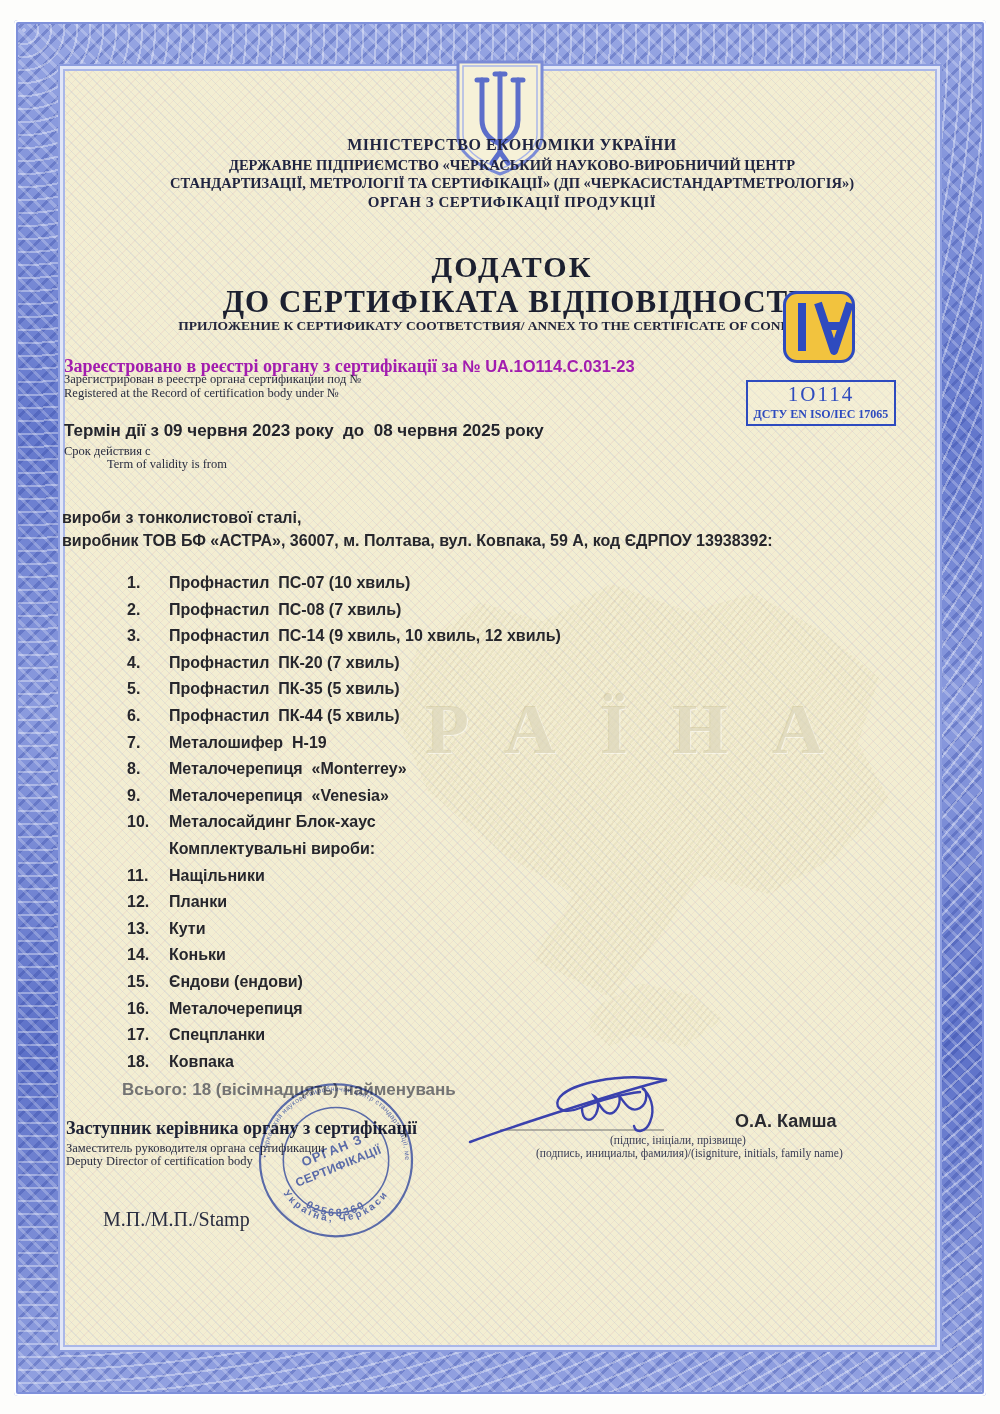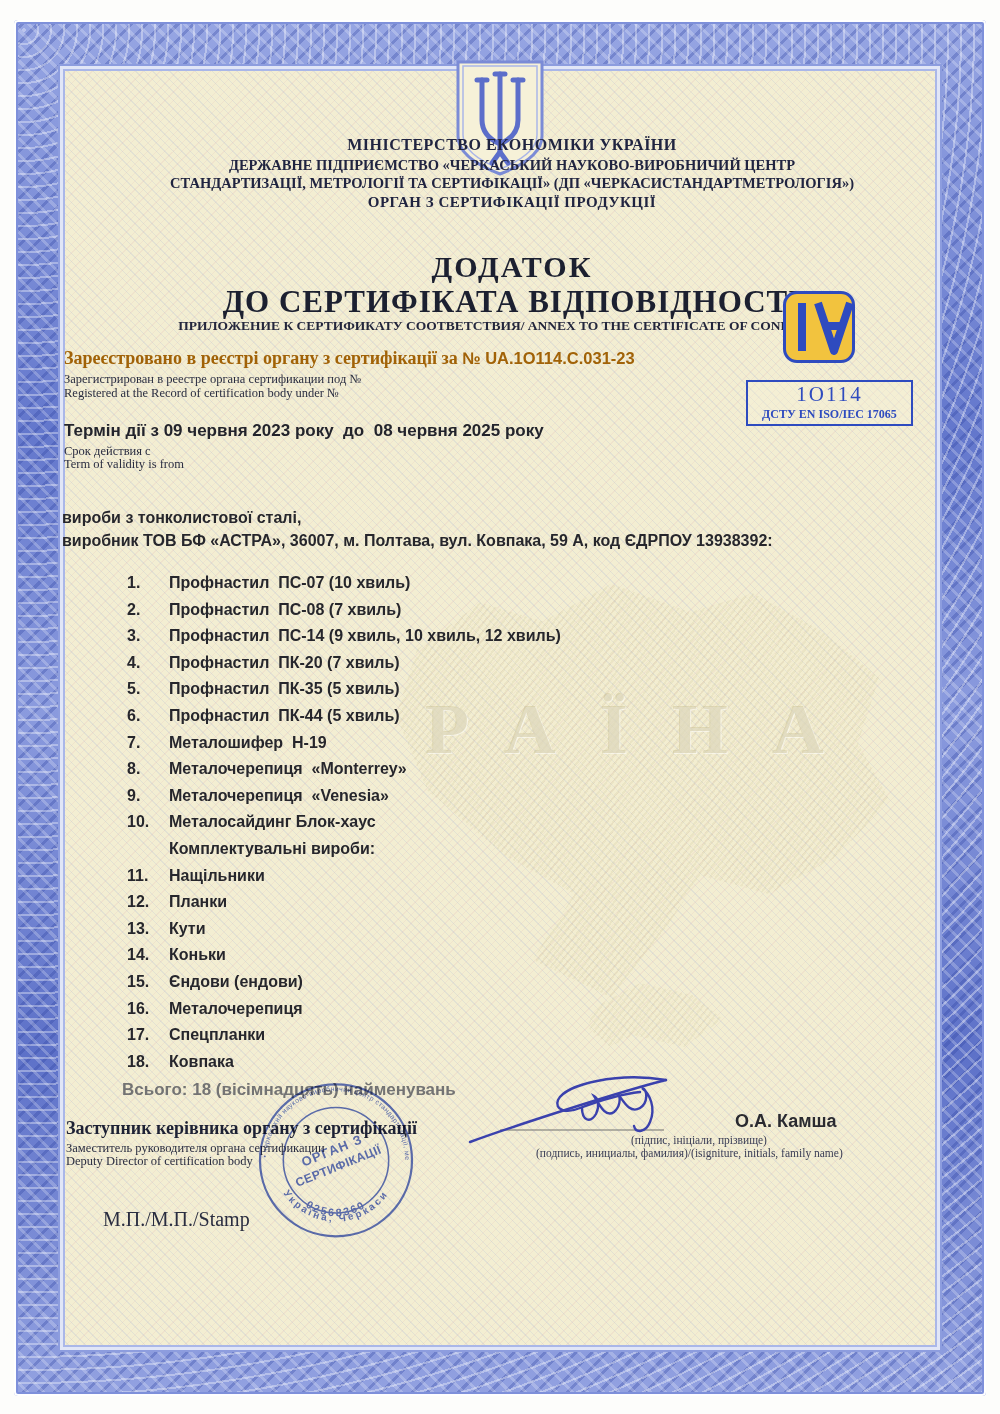--- a/index.html
+++ b/index.html
@@ -51,57 +51,57 @@
   
   .hdr { font-weight:bold; color:#202440; z-index:2; }
   .hdr-1 { top:136px; font-size:16px; letter-spacing:.5px; }
   .hdr-2 { top:157px; font-size:14.5px; }
   .hdr-3 { top:175px; font-size:14.5px; }
   .hdr-4 { top:194px; font-size:15px; letter-spacing:.5px; }
   .title-1 { top:250px; font-size:30px; font-weight:bold; color:#1c2030; letter-spacing:2px; z-index:2; }
   .title-2 { top:284px; font-size:31px; font-weight:bold; color:#1c2030; letter-spacing:1px; z-index:2; }
   .title-sub { top:318px; font-size:13.5px; font-weight:bold; color:#23263c; z-index:2; }
   
-  .reg-ua { left:64px; top:348px; z-index:2; color:#a16207; white-space:pre; }
+  .reg-ua { left:64px; top:356px; z-index:2; color:#a21caf; white-space:pre; }
   .reg-ua .serif-part { font-family:"Liberation Serif", serif; font-weight:bold; font-size:18px; }
   .reg-ua .sans-part { font-family:"Liberation Sans", sans-serif; font-weight:bold; font-size:16.5px; }
   .small-serif { font-size:12.5px; color:#2a2d40; z-index:2; }
   .reg-ru { left:64px; top:372px; }
   .reg-en { left:64px; top:386px; }
   
   .mark-badge {
     left:783px; top:291px; width:72px; height:72px; z-index:3;
     background:#f2c33e; border:3px solid #2e4bbf; border-radius:14px;
   }
   .acc-box {
-    left:746px; top:380px; width:167px; height:46px; z-index:2;
+    left:746px; top:380px; width:150px; height:46px; z-index:2;
     border:2px solid #2e4bbf; background:rgba(245,240,215,.4);
     text-align:center; color:#2e4bbf;
   }
   .acc-code { font-size:21px; letter-spacing:2px; line-height:24px; font-family:"Liberation Serif", serif; }
   .acc-std { font-size:12px; font-weight:bold; line-height:16px; font-family:"Liberation Serif", serif; }
   
   .val-main { left:64px; top:421px; font-family:"Liberation Sans", sans-serif; font-weight:bold; font-size:17px; color:#23242c; white-space:pre; z-index:2; }
   .val-ru { left:64px; top:444px; }
-  .val-en { left:64px; top:457px; }
+  .val-en { left:64px; top:457px;padding-left:43px; }
   
   .prod-intro { left:62px; top:509px; font-family:"Liberation Sans", sans-serif; font-weight:bold; font-size:16px; color:#26262c; z-index:2; }
   .prod-man { left:62px; top:532px; font-family:"Liberation Sans", sans-serif; font-weight:bold; font-size:16px; color:#26262c; z-index:2; }
   .prod-list { left:127px; top:570px; z-index:2; }
   .prod-list .row { display:flex; line-height:26.6px; font-family:"Liberation Sans", sans-serif; font-weight:bold; font-size:16px; color:#26262c; }
   .prod-list .num { width:42px; }
   .prod-list .txt { white-space:pre; }
   .total-line { left:122px; top:1080px; font-family:"Liberation Sans", sans-serif; font-weight:bold; font-size:17px; color:#737373; z-index:2; }
   
   .pos-ua { left:66px; top:1118px; font-size:18px; font-weight:bold; color:#1d2134; z-index:2; }
   .pos-ru { left:66px; top:1141px; }
   .pos-en { left:66px; top:1154px; }
   .stamp-label { left:103px; top:1208px; font-size:20px; color:#2a2d40; z-index:2; }
   .sig-name { left:735px; top:1111px; font-family:"Liberation Sans", sans-serif; font-weight:bold; font-size:18px; color:#2a2a30; z-index:2; }
-  .cap-1 { left:619px; top:1134px; font-size:11.5px; color:#3a3d55; z-index:2;padding-left:12px; }
+  .cap-1 { left:598px; top:1134px; font-size:11.5px; color:#3a3d55; z-index:2;padding-left:12px; }
   .cap-2 { left:536px; top:1147px; font-size:11.5px; color:#3a3d55; z-index:2; }
   .trident-svg { left:450px; top:56px; z-index:2; }
   .stamp-svg { left:241px; top:1063px; z-index:5; opacity:.82; mix-blend-mode:multiply; }
   .sig-svg { left:468px; top:1070px; z-index:4; }
   .mark-svg { position:absolute; left:-3px; top:-4px; }
 </style>
 </head>
 <body>
 
 <div class="page">

